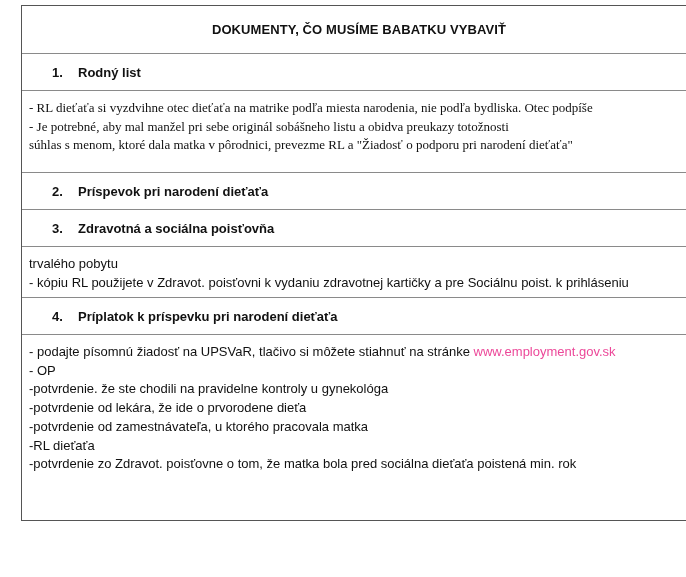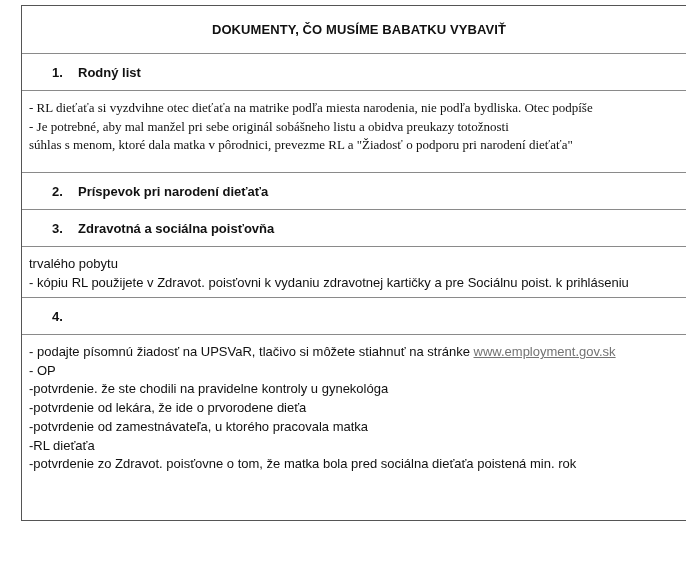--- a/index.html
+++ b/index.html
@@ -13,21 +13,21 @@
                  font-weight: bold; font-size: 13px; letter-spacing: 0.1px; }
     .section-head { height: 37px; display: flex; align-items: center; padding-left: 30px;
                     font-weight: bold; font-size: 13px; }
     .section-head .num { display: inline-block; width: 26px; }
     .section-body { font-size: 13px; line-height: 18.7px; padding: 8px 8px 0 7px; }
     .body-1 { height: 82px; font-family: Liberation Serif, serif; }
     .body-2 { height: 56px; }
     .body-3 { height: 51px; }
     .body-4 { height: 185px; }
     .line { white-space: nowrap; }
-    a.link { color: #737373; text-decoration: underline; }
+    a.link { color: #ec4899; }
   </style>
 </head>
 <body>
 
 <div class="doc-table">
   <div class="row title-row">
     <span>DOKUMENTY, ČO MUSÍME BABATKU VYBAVIŤ</span>
   </div>
 
   <div class="row section-head">
@@ -49,20 +49,21 @@
     <span class="num">3.</span>
     <span>Zdravotná a sociálna poisťovňa</span>
   </div>
   <div class="row section-body body-3">
     <div class="line">trvalého pobytu</div>
     <div class="line">- kópiu RL použijete v Zdravot. poisťovni k vydaniu zdravotnej kartičky a pre Sociálnu poist. k prihláseniu</div>
   </div>
 
   <div class="row section-head">
     <span class="num">4.</span>
+    <span>Príplatok k príspevku pri narodení dieťaťa</span>
   </div>
   <div class="row section-body body-4">
     <div class="line">
       <span>- podajte písomnú žiadosť na UPSVaR, tlačivo si môžete stiahnuť na stránke </span><a class="link">www.employment.gov.sk</a>
     </div>
     <div class="line">- OP</div>
     <div class="line">-potvrdenie. že ste chodili na pravidelne kontroly u gynekológa</div>
     <div class="line">-potvrdenie od lekára, že ide o prvorodene dieťa</div>
     <div class="line">-potvrdenie od zamestnávateľa, u ktorého pracovala matka</div>
     <div class="line">-RL dieťaťa</div>

